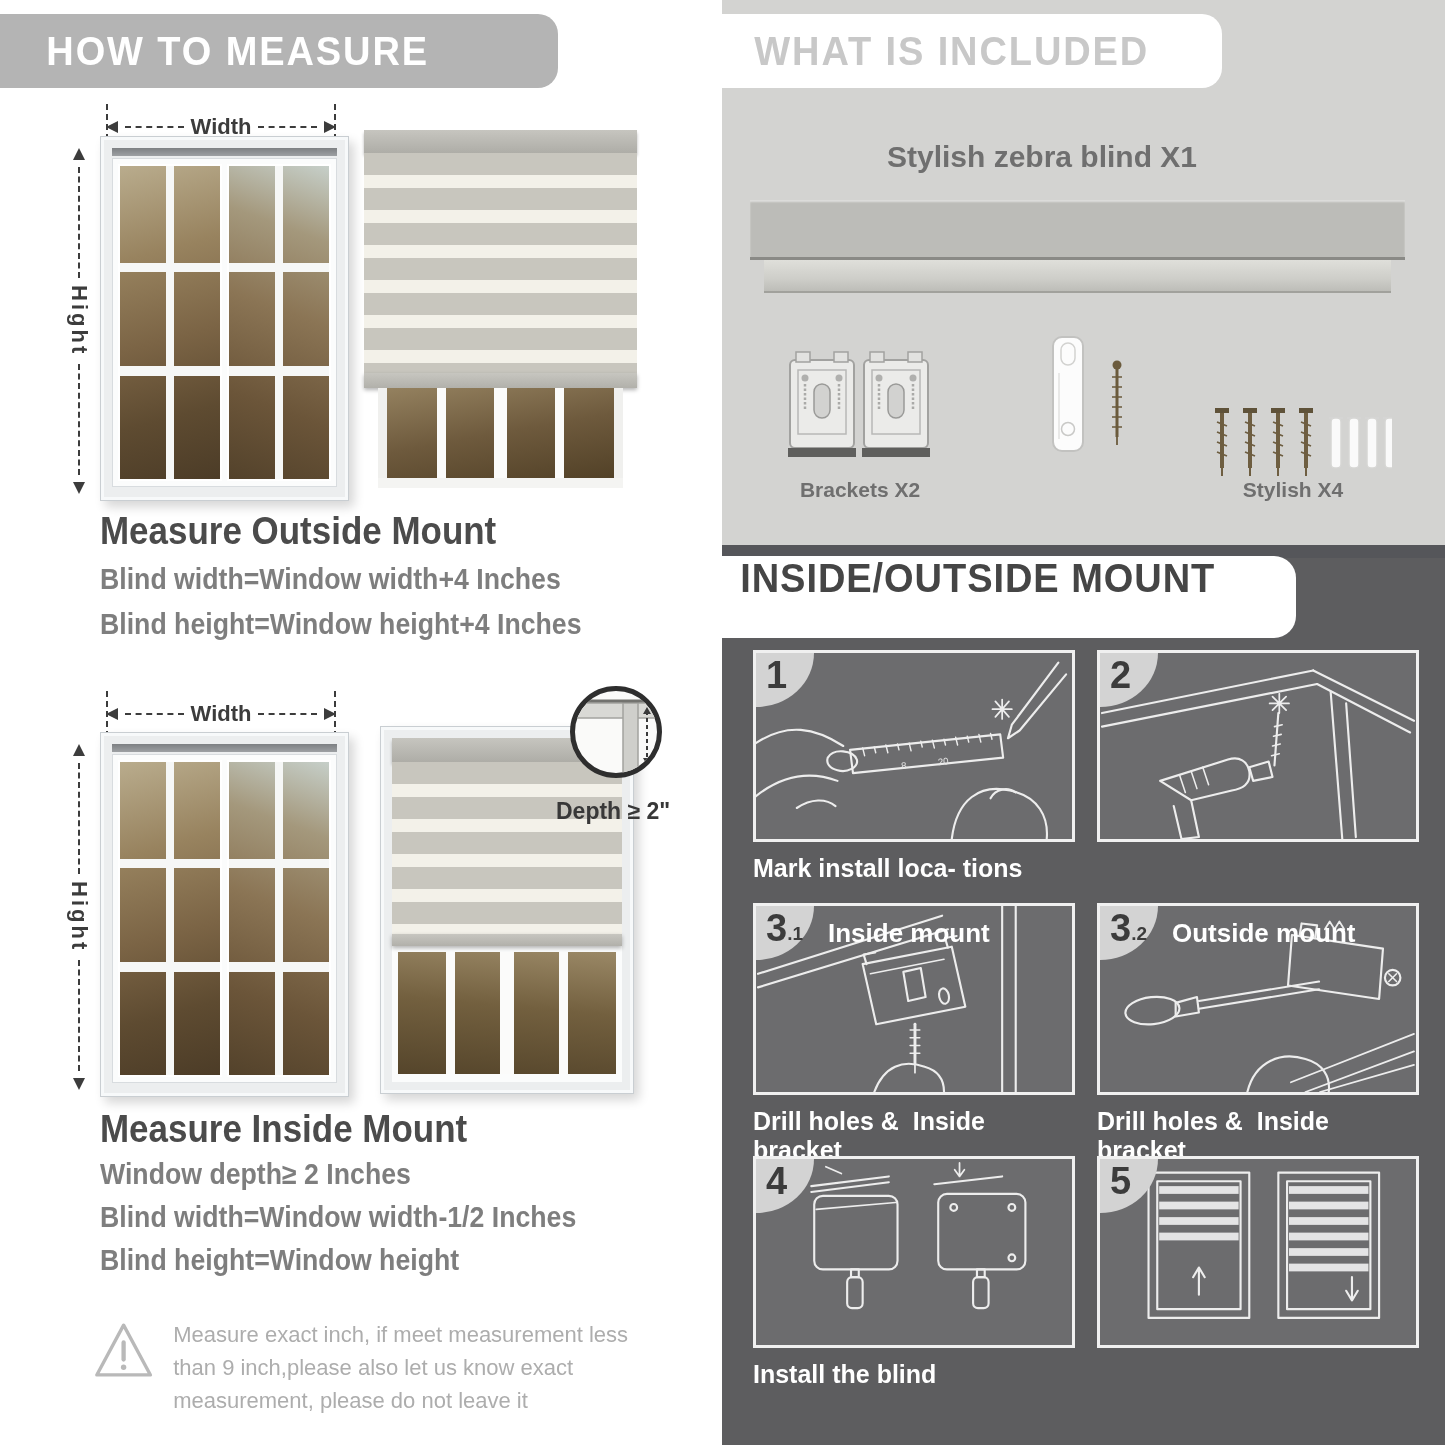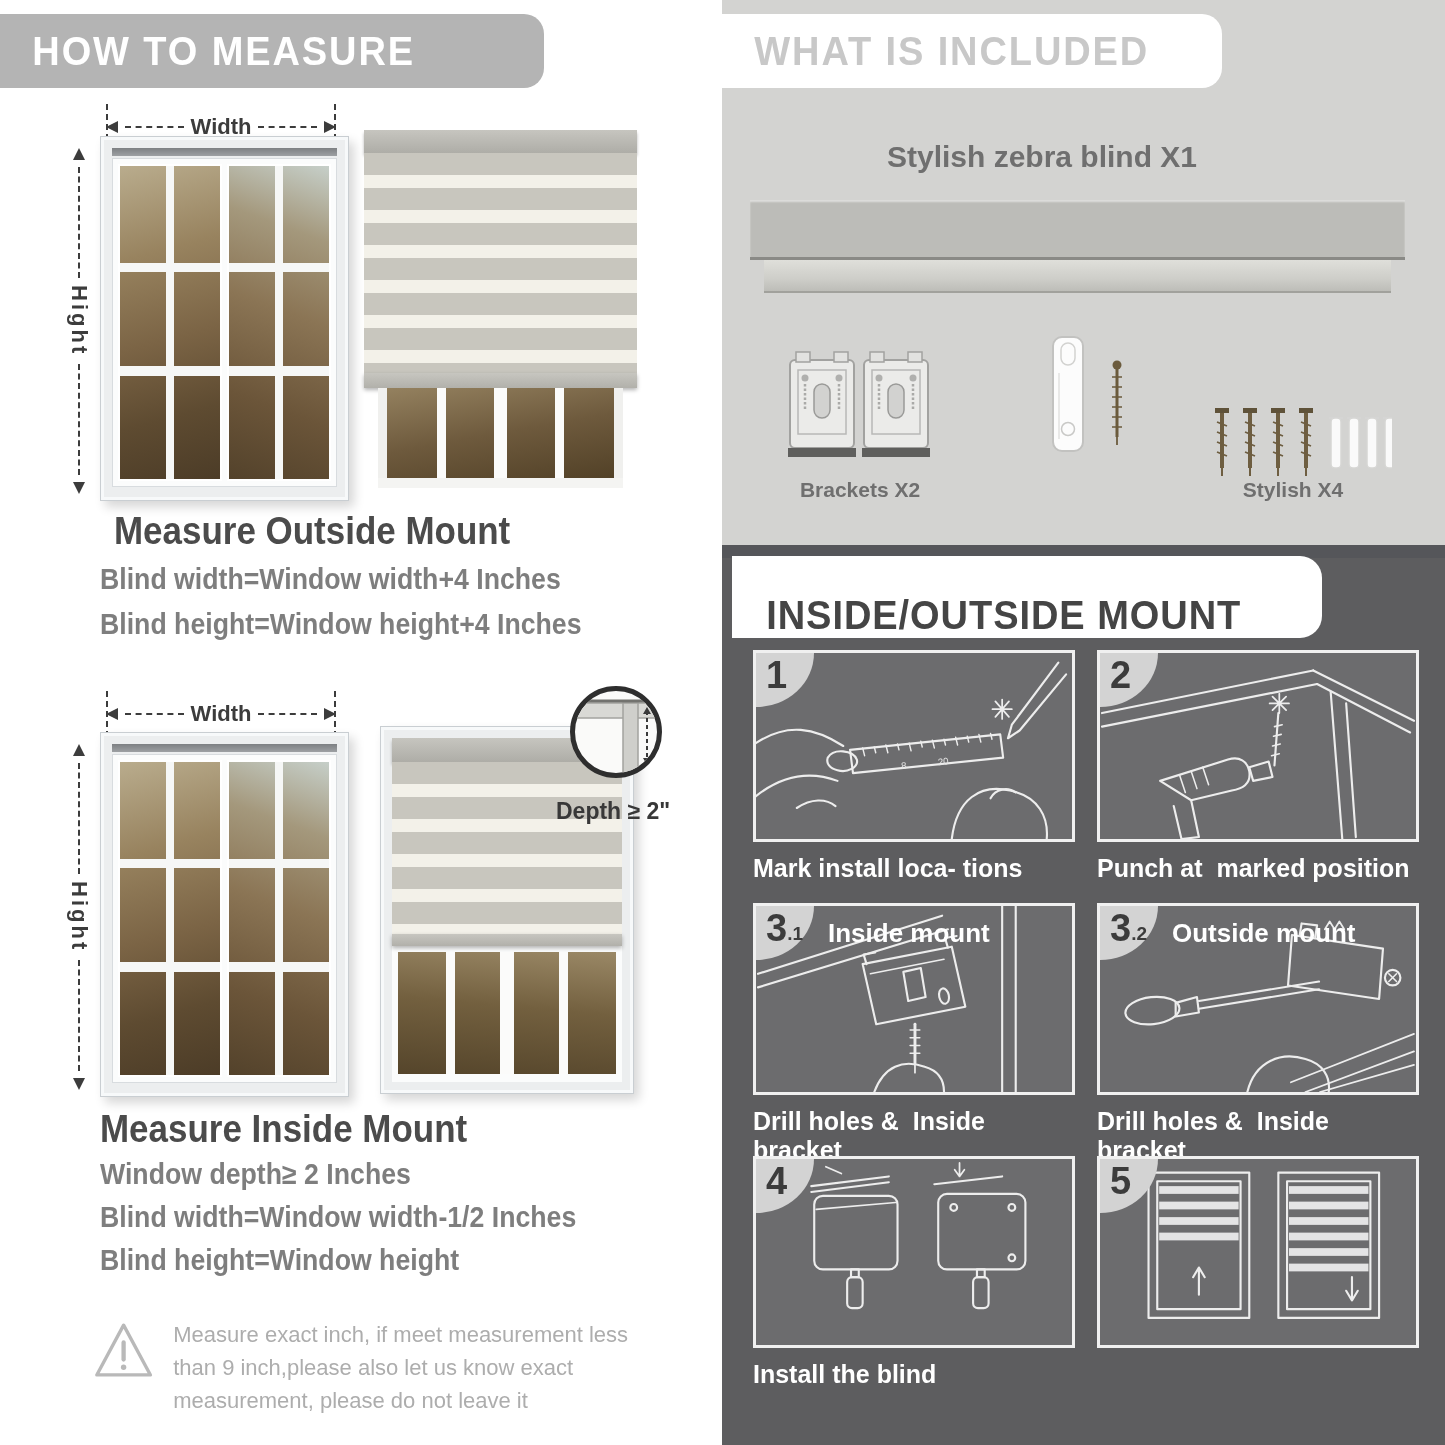--- a/index.html
+++ b/index.html
@@ -2,21 +2,21 @@
 <html><head>
 <meta charset="utf-8">
 <style>
   html,body{margin:0;padding:0;background:#ffffff;}
   .canvas{position:relative;width:1445px;height:1445px;background:#ffffff;overflow:hidden;
           font-family:"Liberation Sans",sans-serif;}
   .abs{position:absolute;}
 
   
   .lheader{position:absolute;left:0;top:14px;width:544px;height:74px;background:#b4b4b4;
-           border-radius:0 20px 20px 0;display:flex;align-items:center;}
+           border-radius:0 20px 20px 0;display:flex;align-items:center;padding-left:14px;}
   .lheader span{color:#ffffff;font-weight:bold;font-size:40px;letter-spacing:2px;
                 padding-left:34px;display:inline-block;transform:scaleX(.95);transform-origin:0 50%;}
 
   
   .harrow{position:absolute;display:flex;align-items:center;gap:7px;height:22px;}
   .harrow .dash{flex:1;border-top:2px dashed #3c3c3c;height:0;}
   .harrow .albl{font-weight:bold;font-size:22px;color:#3c3c3c;line-height:1;}
   .tri{width:0;height:0;display:block;}
   .tl{border-top:6px solid transparent;border-bottom:6px solid transparent;border-right:12px solid #3c3c3c;}
   .tr{border-top:6px solid transparent;border-bottom:6px solid transparent;border-left:12px solid #3c3c3c;}
@@ -92,22 +92,22 @@
            font-weight:bold;font-size:30px;color:#6f6f6f;}
   .ctop{position:absolute;left:750px;top:200px;width:655px;height:57px;
         background:
          repeating-linear-gradient(0deg, rgba(255,255,255,.08) 0 1px, rgba(0,0,0,0) 1px 3px),
          linear-gradient(180deg,#d8d8d4 0%,#c7c7c3 30%,#bababm 60%,#aeaeaa 85%,#9d9d99 100%);
         background-color:#bcbcb8;border-bottom:3px solid #8a8a86;box-shadow:inset 0 2px 2px rgba(255,255,255,.5);}
   .cbot{position:absolute;left:764px;top:260px;width:627px;height:31px;
         background:linear-gradient(180deg,#dfdfda 0%,#cecec9 60%,#bdbdb8 100%);border-bottom:2px solid #a1a19c;}
   .itemlbl{position:absolute;top:478px;text-align:center;font-weight:bold;font-size:21px;color:#6f6f6f;}
 
-  .mheader{position:absolute;left:732px;top:556px;width:590px;height:82px;background:#ffffff;
-           border-radius:0 22px 22px 0;display:flex;align-items:flex-end;}
+  .mheader{position:absolute;left:706px;top:556px;width:590px;height:82px;background:#ffffff;
+           border-radius:0 22px 22px 0;display:flex;align-items:flex-start;}
   .mheader span{color:#454545;font-weight:bold;font-size:40px;letter-spacing:1px;padding-left:36px;
                 display:inline-block;transform:scaleX(.95);transform-origin:0 50%;}
 
   .step{position:absolute;width:322px;}
   .step-frame{position:relative;height:192px;background:#6c6c6e;border:3px solid #f0f0f0;box-sizing:border-box;}
   .step-frame svg{position:absolute;inset:0;width:100%;height:100%;}
   .badge{position:absolute;left:0;top:0;width:58px;height:54px;background:#d3d3d3;
          border-radius:0 0 100% 0;z-index:2;color:#3c3c3c;font-weight:bold;
          padding:0;display:flex;align-items:flex-start;}
   .badge .n{font-size:38px;line-height:1.1;padding:2px 0 0 10px;}
@@ -155,21 +155,21 @@
   <div class="blind1">
     <div class="cass"></div>
     <div class="slats"></div>
     <div class="brail"></div>
     <div class="below">
       <div class="panes"></div>
       <div class="sill"></div>
     </div>
   </div>
 
-  <div class="h2" style="left:114px;top:510px">
+  <div class="h2" style="left:100px;top:510px">
     <span>Measure Outside Mount</span>
   </div>
   <div class="bl" style="left:100px;top:563px">
     <span>Blind width=Window width+4 Inches</span>
   </div>
   <div class="bl" style="left:100px;top:608px">
     <span>Blind height=Window height+4 Inches</span>
   </div>
 
   <div class="harrow" style="left:106px;top:703px;width:230px">
@@ -385,21 +385,20 @@
           <path d="M60,132 L130,110 C142,106 150,112 152,122 C154,134 146,140 134,142 L92,152 Z"></path>
           <path d="M92,152 L100,190 L82,192 L74,158"></path>
           <path d="M80,126 l6,18 M92,122 l6,18 M104,118 l6,18" stroke-width="1.6"></path>
           <path d="M152,118 L172,112 L176,128 L156,132 Z"></path>
           <path d="M178,116 L182,62"></path>
           <path d="M175,106 l8,-2 M176,96 l8,-2 M177,86 l8,-2 M178,76 l8,-2" stroke-width="1.6"></path>
           <path d="M183,42 v20 M173,52 h20 M176,45 l14,14 M190,45 l-14,14" stroke-width="1.8"></path>
         </g>
       </svg>
     </div>
-    <div class="step-caption">Punch at  marked position</div>
   </div>
 
   <div class="step" style="left:753px;top:903px">
     <div class="step-frame">
       <div class="badge">
         <span class="n">3</span>
           <span class="s">.1</span>
       </div>
       <div class="step-title">Inside mount</div>
       <svg viewBox="0 0 322 192">

